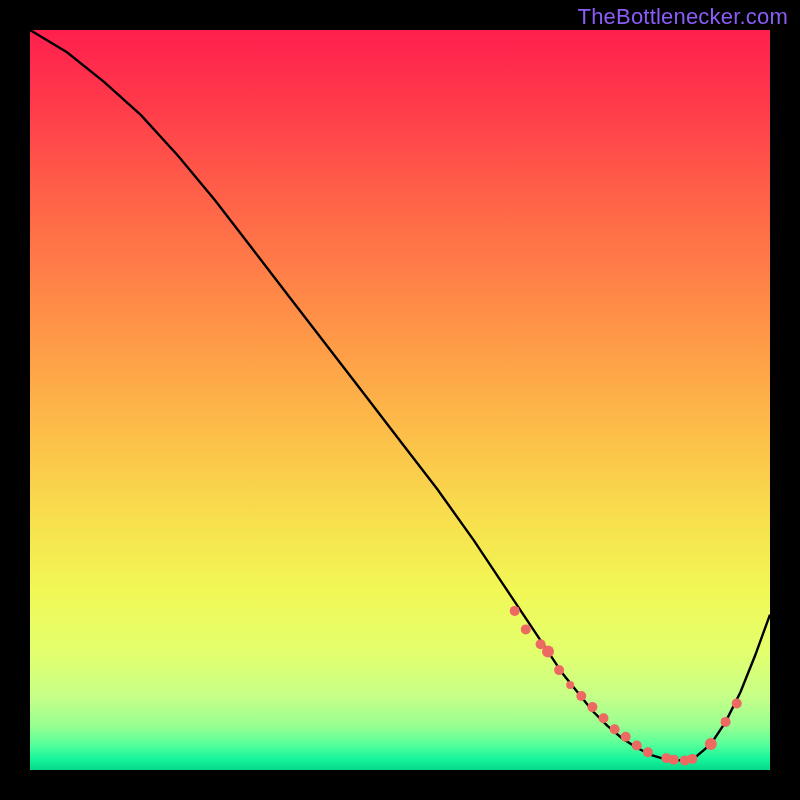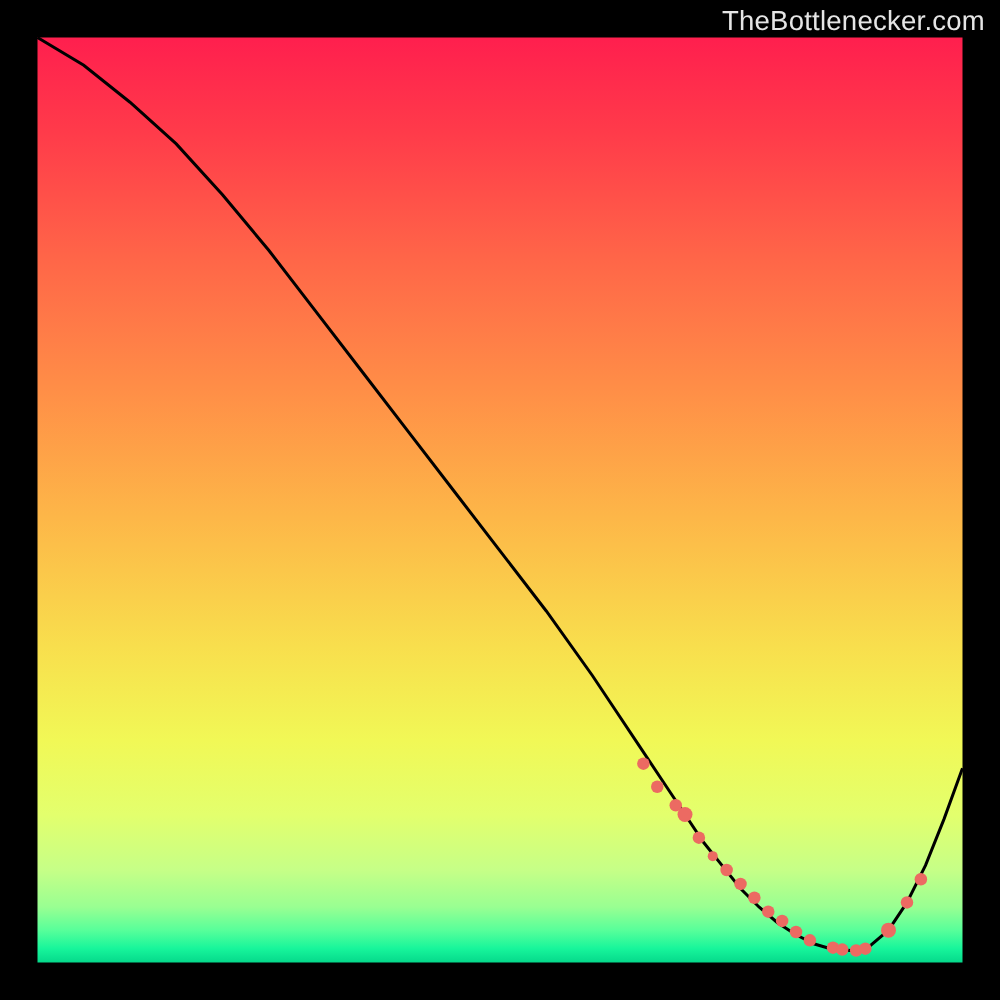--- a/index.html
+++ b/index.html
@@ -15,21 +15,21 @@
     position: absolute;
     left: 0;
     top: 0;
     width: 800px;
     height: 800px;
   }
   .watermark {
     position: absolute;
     top: 4px;
     right: 12px;
-    color: #e5e5e5;
+    color: #8b5cf6;
     font-size: 22px;
     font-weight: 400;
     letter-spacing: 0.2px;
   }
 </style>
 </head>
 <body>
 
 <svg class="canvas" viewBox="0 0 800 800">
   <defs>

